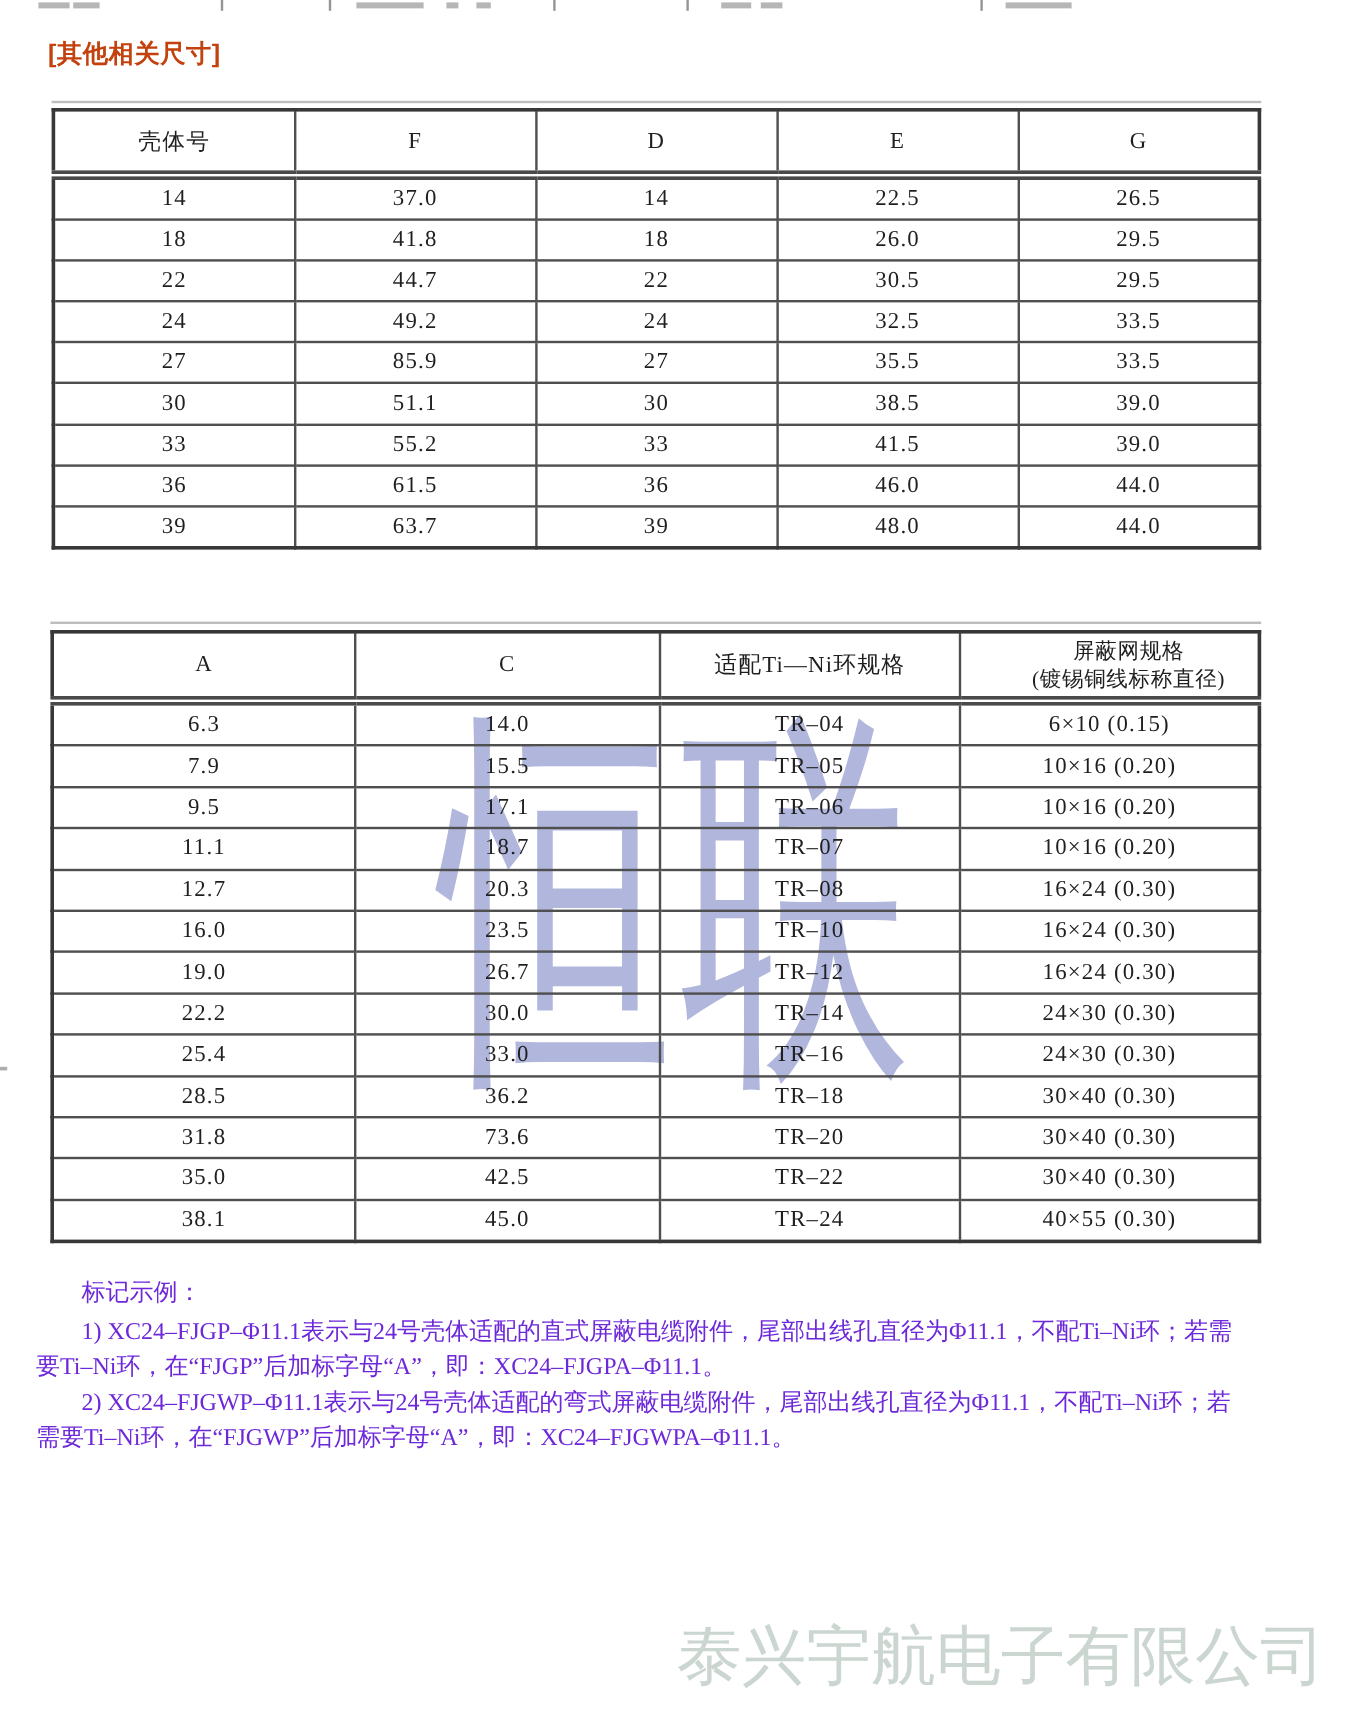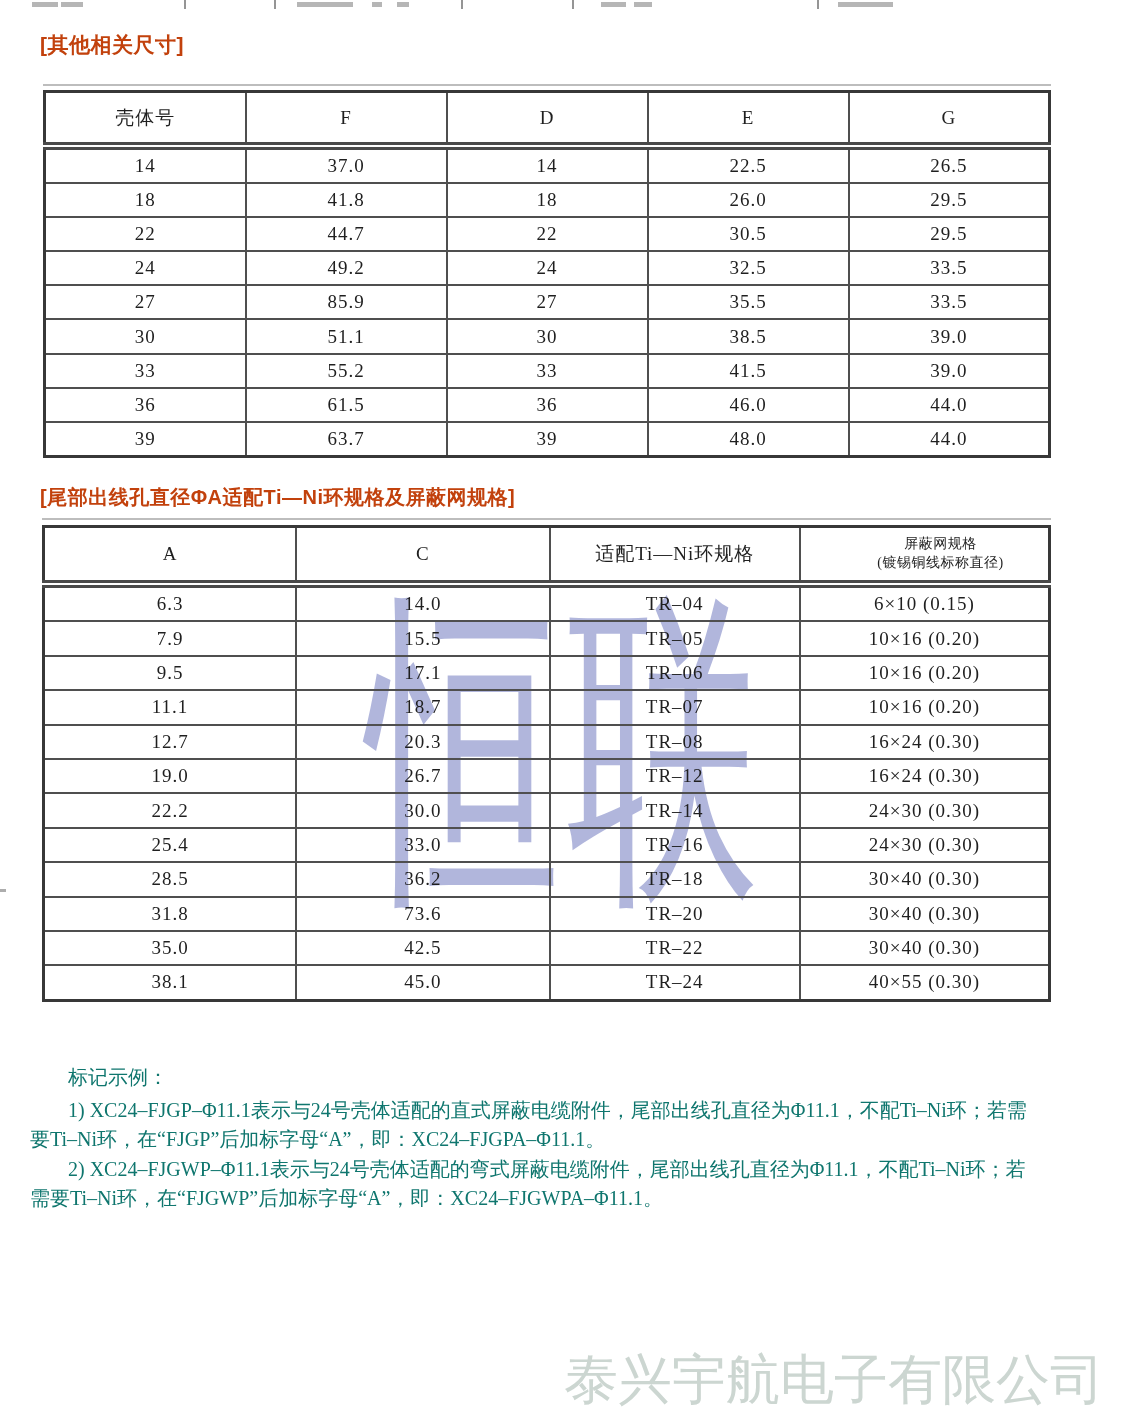--- a/index.html
+++ b/index.html
@@ -33,26 +33,26 @@
     text-align:center;vertical-align:middle;
     font-size:19px;letter-spacing:1px;
     padding:0;
   }
   table{border:3px solid #383838;}
   thead th{border-bottom:8px double #4a4a4a;font-weight:normal;}
   #table1 thead th{height:49px;}
   #table1 tbody td{height:32.1px;}
   #table2 thead th{height:52px;}
   #table2 tbody td{height:32.4px;margin-top:27px;}
-  .hdr-two-line{line-height:1.35;font-size:14px;letter-spacing:0;padding-left:32px;}
+  .hdr-two-line{line-height:1.35;font-size:18px;letter-spacing:0;padding-left:32px;}
   .hdr-two-line div{letter-spacing:.5px;}
 
   .notes{
     position:absolute;left:30px;top:1063px;width:1070px;
-    font-size:20px;line-height:29.5px;color:#0f766e;z-index:2;
+    font-size:20px;line-height:29.5px;color:#6d28d9;z-index:2;
   }
   .note-line{white-space:nowrap;}
   .indent{padding-left:38px;}
   .note-title{padding-left:38px;margin-bottom:3px;}
 
   .wm-center{
     position:absolute;left:368px;top:585px;z-index:1;
     font-size:300px;line-height:300px;letter-spacing:12px;
     font-family:"Liberation Sans","DejaVu Sans",sans-serif;font-weight:500;
     color:rgba(100,110,185,0.5);
@@ -171,21 +171,20 @@
         <tr>
         <td>39</td>
         <td>63.7</td>
         <td>39</td>
         <td>48.0</td>
         <td>44.0</td>
       </tr>
       </tbody>
   </table>
 
-  <div id="heading2" class="heading">[尾部出线孔直径ΦA适配Ti—Ni环规格及屏蔽网规格]</div>
 
   <table id="table2">
     <colgroup>
       <col style="width:25.1%">
         <col style="width:25.2%">
         <col style="width:24.9%">
         <col style="width:24.8%">
     </colgroup>
     <thead>
       <tr>
@@ -223,20 +222,26 @@
         <td>TR–07</td>
         <td>10×16 (0.20)</td>
       </tr>
         <tr>
         <td>12.7</td>
         <td>20.3</td>
         <td>TR–08</td>
         <td>16×24 (0.30)</td>
       </tr>
         <tr>
+        <td>16.0</td>
+        <td>23.5</td>
+        <td>TR–10</td>
+        <td>16×24 (0.30)</td>
+      </tr>
+        <tr>
         <td>19.0</td>
         <td>26.7</td>
         <td>TR–12</td>
         <td>16×24 (0.30)</td>
       </tr>
         <tr>
         <td>22.2</td>
         <td>30.0</td>
         <td>TR–14</td>
         <td>24×30 (0.30)</td>

